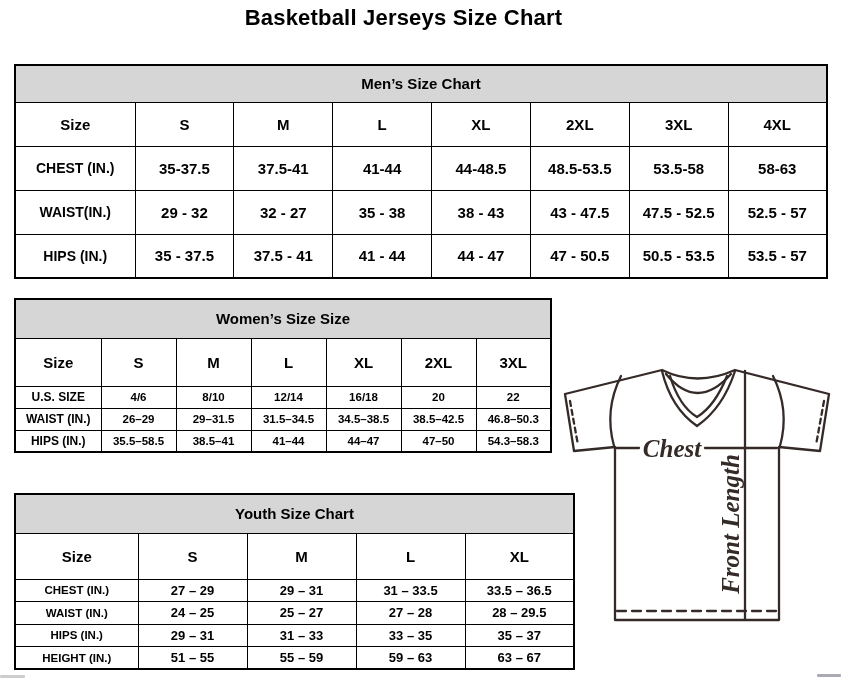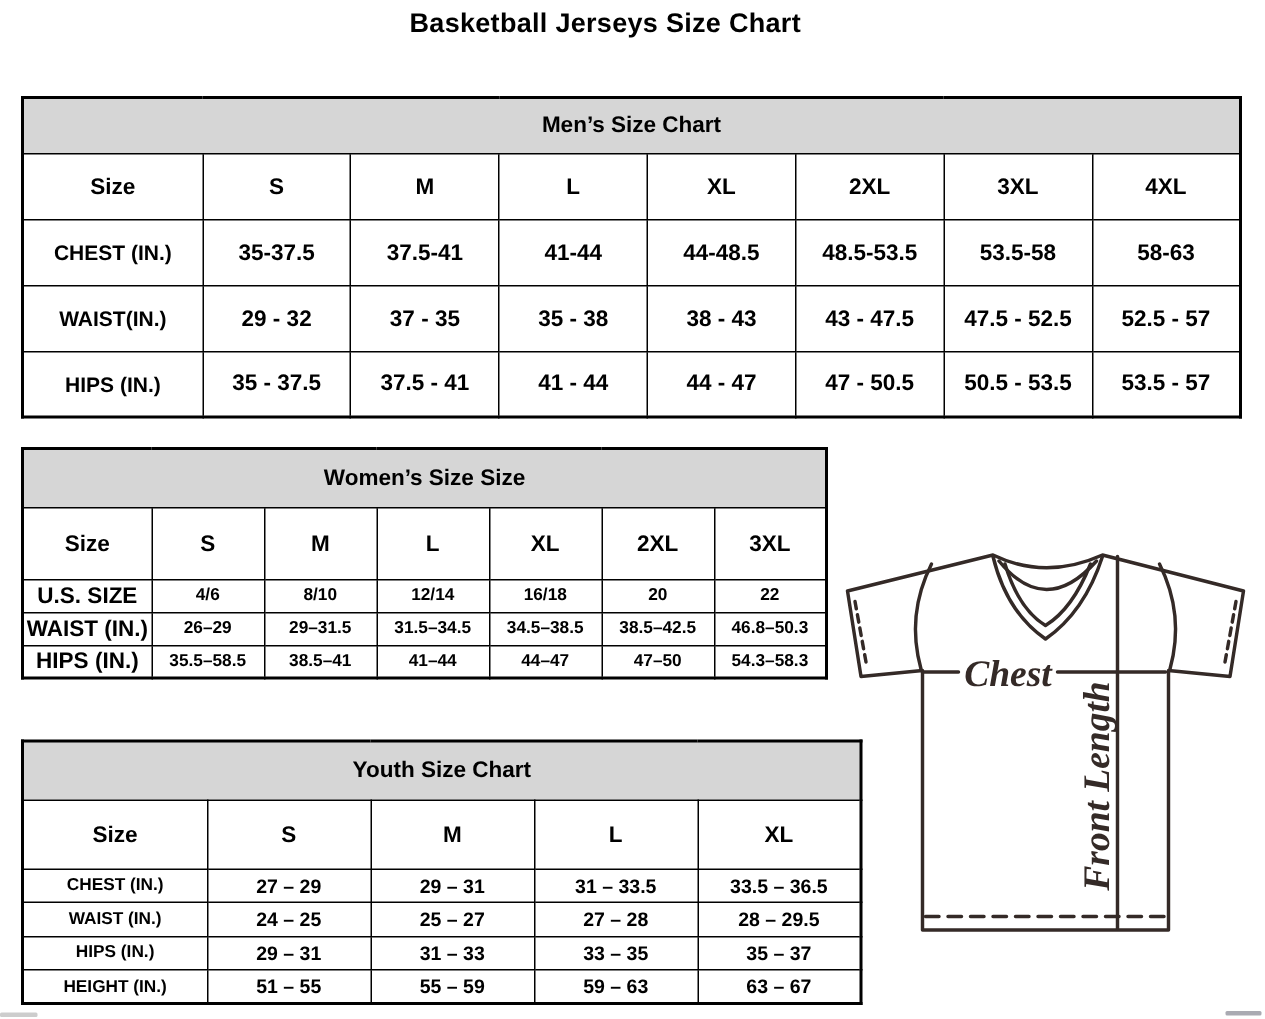--- a/index.html
+++ b/index.html
@@ -1,37 +1,37 @@
 <!DOCTYPE html>
 <html><head>
 <meta charset="utf-8">
 <style>
   html,body{margin:0;padding:0;background:#ffffff;}
   .sheet{position:relative;width:843px;height:679px;background:#fff;
          font-family:"Liberation Sans",sans-serif;color:#000;overflow:hidden;}
   .page-title{position:absolute;top:5px;left:0;width:807px;text-align:center;
-              font-size:18px;font-weight:bold;letter-spacing:.2px;}
+              font-size:22px;font-weight:bold;letter-spacing:.2px;}
   table{border-collapse:collapse;table-layout:fixed;position:absolute;background:#fff;
         border:2px solid #000;}
   td,th{border:1px solid #000;text-align:center;vertical-align:middle;padding:0;}
   .band{background:#d6d6d6;font-weight:bold;font-size:15px;}
   .men   {left:14px;top:64px;width:814px;}
   .women {left:14px;top:298px;width:538px;}
   .youth {left:14px;top:493px;width:561px;}
   .men .band-row{height:37px;margin-left:32px;}
   .men .hdr-row{height:44px;}
   .men .data-row{height:44px;}
   .men th{font-size:15px;font-weight:bold;}
   .men .rlabel{font-size:14px;font-weight:bold;}
   .men .val{font-size:15px;font-weight:bold;}
   .women .band-row{height:39px;}
   .women .hdr-row{height:48px;}
   .women .data-row{height:22px;}
   .women th{font-size:15px;font-weight:bold;}
-  .women .rlabel{font-size:15px;font-weight:bold;}
+  .women .rlabel{font-size:12px;font-weight:bold;}
   .women .val{font-size:11.5px;font-weight:bold;}
   .youth .band-row{height:39px;}
   .youth .hdr-row{height:46px;}
   .youth .data-row{height:22.5px;}
   .youth th{font-size:15px;font-weight:bold;}
   .youth .rlabel{font-size:11.5px;font-weight:bold;}
   .youth .val{font-size:13px;font-weight:bold;}
   .jersey{position:absolute;left:555px;top:360px;}
   .jersey text{font-family:"Liberation Serif",serif;font-weight:bold;font-style:italic;
                fill:#342a27;}
@@ -77,21 +77,21 @@
       <td class="val">37.5-41</td>
       <td class="val">41-44</td>
       <td class="val">44-48.5</td>
       <td class="val">48.5-53.5</td>
       <td class="val">53.5-58</td>
       <td class="val">58-63</td>
     </tr>
     <tr class="data-row">
       <td class="rlabel">WAIST(IN.)</td>
       <td class="val">29 - 32</td>
-      <td class="val">37 - 35</td>
+      <td class="val">32 - 27</td>
       <td class="val">35 - 38</td>
       <td class="val">38 - 43</td>
       <td class="val">43 - 47.5</td>
       <td class="val">47.5 - 52.5</td>
       <td class="val">52.5 - 57</td>
     </tr>
     <tr class="data-row">
       <td class="rlabel">HIPS (IN.)</td>
       <td class="val">35 - 37.5</td>
       <td class="val">37.5 - 41</td>

